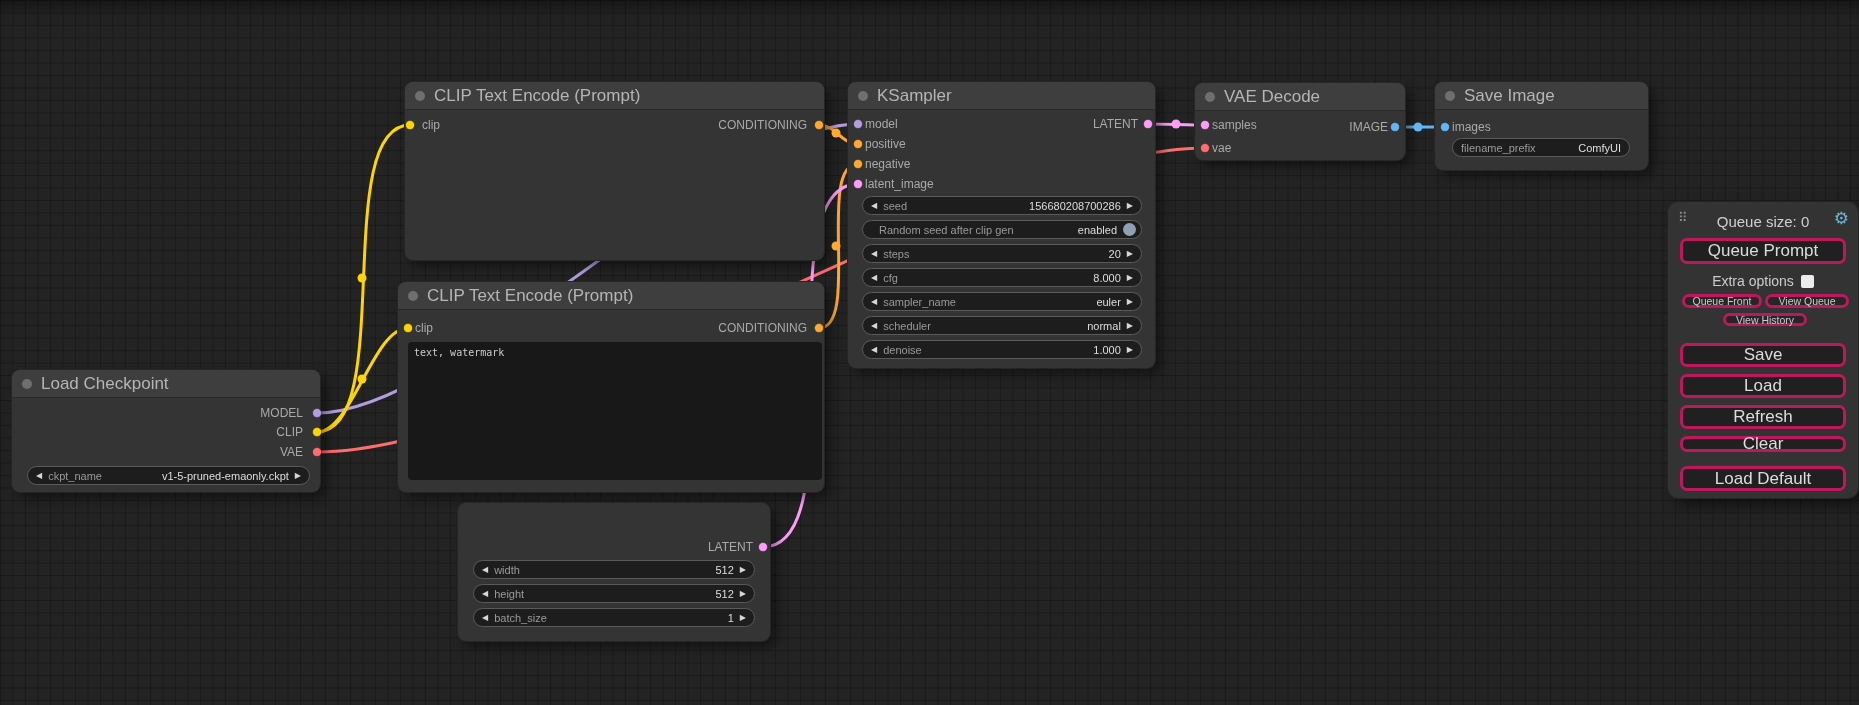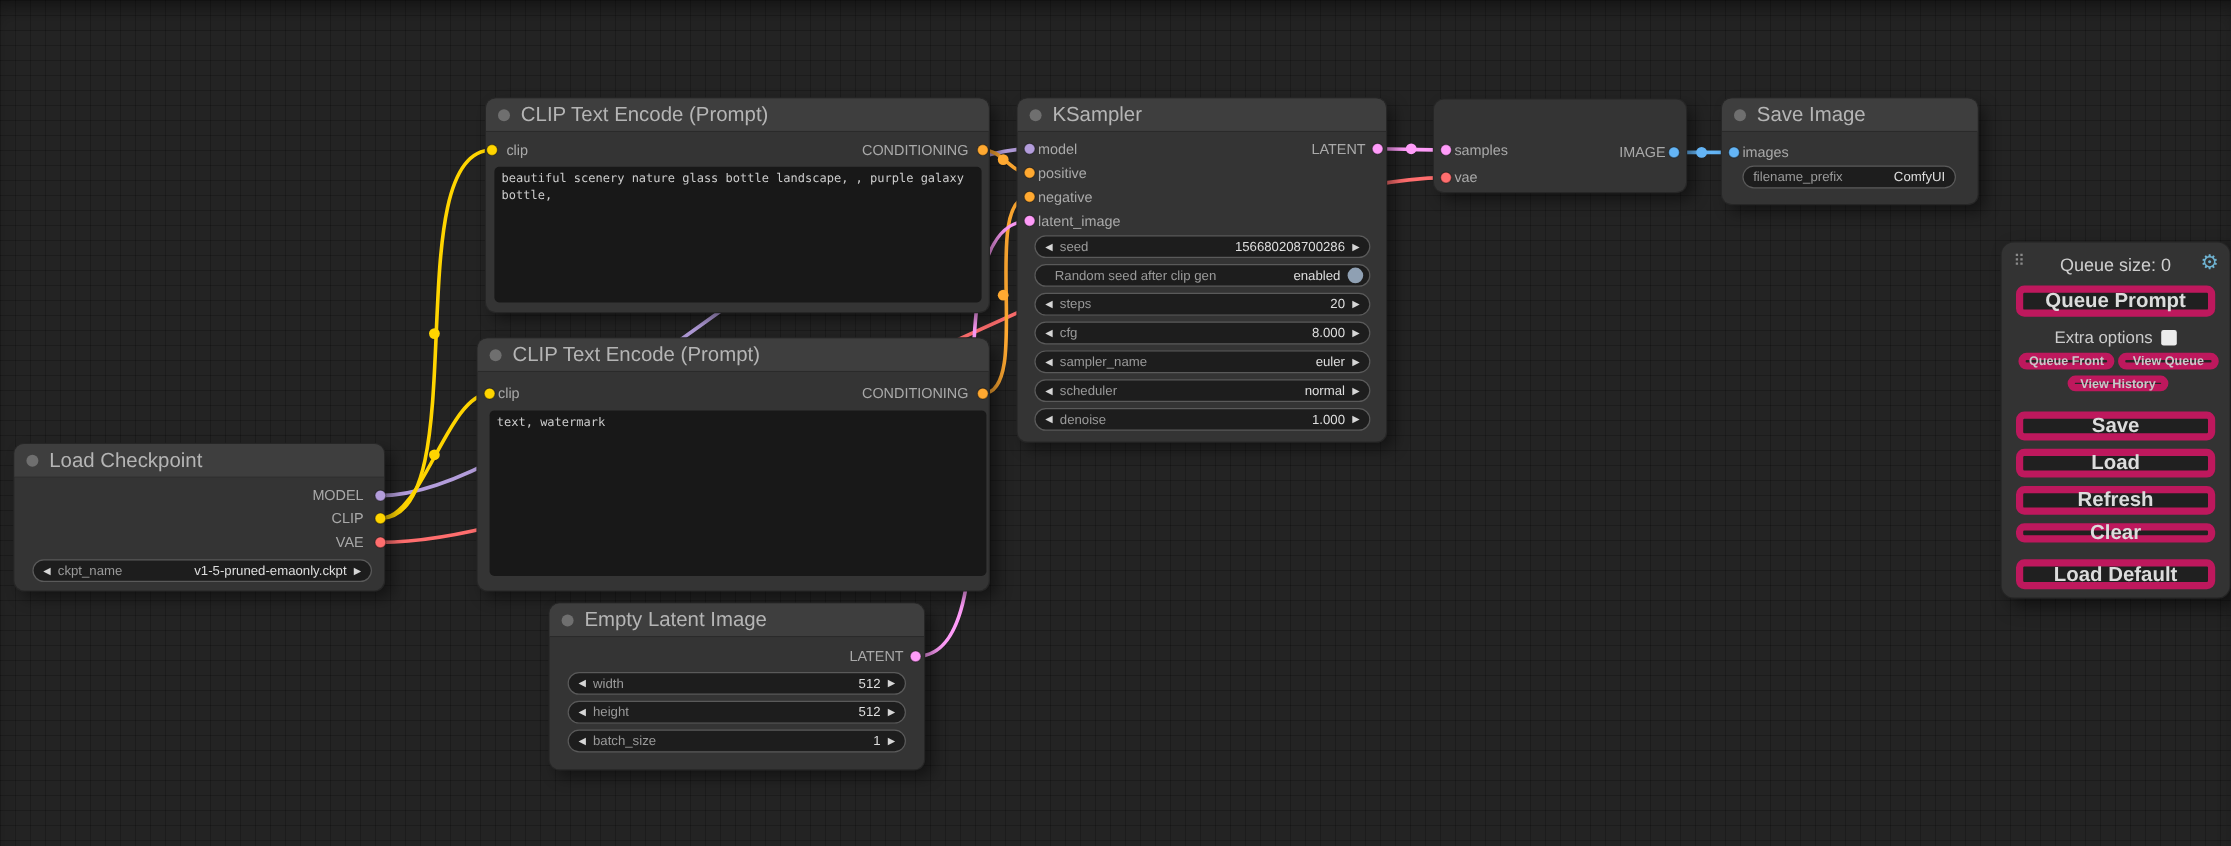--- a/index.html
+++ b/index.html
@@ -33,23 +33,23 @@
   .widget .toggle{width:13px;height:13px;border-radius:50%;background:#8fa0b3;flex:0 0 auto;margin-right:-3px;}
   .prompt{position:absolute;background:#181818;border-radius:4px;box-sizing:border-box;
           padding:4px 6px;color:#cccccc;font-family:"DejaVu Sans Mono","Liberation Mono",monospace;
           font-size:10px;line-height:1.4;white-space:pre-wrap;word-break:break-word;overflow:hidden;}
   
   #panel{position:absolute;left:1668px;top:202px;width:190px;height:296px;z-index:10;
          background:#333333;border-radius:10px;box-shadow:0 0 0 1px #242424, 7px 7px 14px rgba(0,0,0,0.5);}
   .phead{position:absolute;top:11px;left:0;right:0;text-align:center;color:#cfcfcf;font-size:15px;}
   .phandle{position:absolute;left:10px;top:8px;color:#8a8a8a;font-size:13px;letter-spacing:-1px;}
   .pgear{position:absolute;right:9px;top:6px;font-size:17px;color:var(--c-accent);}
-  .btn{position:absolute;left:12px;right:12px;background:#202020;border:6px solid #be185d;
+  .btn{position:absolute;left:12px;right:12px;background:#202020;border:3px solid #be185d;
        border-radius:7px;color:#dcdcdc;font-size:17px;display:flex;align-items:center;
-       justify-content:center;box-sizing:border-box;cursor:pointer;font-weight:bold;}
+       justify-content:center;box-sizing:border-box;cursor:pointer;}
   .btn.small{font-size:10.5px;border-radius:9px;background:#262626;color:#c9c9c9;}
   .extra{position:absolute;top:71px;left:0;right:0;display:flex;align-items:center;
          justify-content:center;gap:7px;color:#cccccc;font-size:14px;}
   .checkbox{width:13px;height:13px;background:#ececec;border-radius:2px;}
 </style>
 </head>
 <body>
 
 <div id="canvas">
 
@@ -83,21 +83,20 @@
     </div>
   </div>
 
   <div class="node" style="left:405px;top:82px;width:419px;height:178px;">
     <div class="ntitle">
       <span class="tdot"></span>
       <span class="ttext">CLIP Text Encode (Prompt)</span>
     </div>
     <div class="sin" style="top:35px;">clip</div>
     <div class="sout" style="top:35px;">CONDITIONING</div>
-    <div class="prompt" style="left:7px;top:57px;width:406px;height:113px;">beautiful scenery nature glass bottle landscape, , purple galaxy bottle,</div>
   </div>
 
   <div class="node" style="left:398px;top:282px;width:426px;height:210px;">
     <div class="ntitle">
       <span class="tdot"></span>
       <span class="ttext">CLIP Text Encode (Prompt)</span>
     </div>
     <div class="sin" style="top:38px;">clip</div>
     <div class="sout" style="top:38px;">CONDITIONING</div>
     <div class="prompt" style="left:10px;top:60px;width:414px;height:138px;">text, watermark</div>
@@ -151,42 +150,42 @@
     </div>
     <div class="widget" style="left:14px;top:258px;width:280px;">
       <span class="arr">◀</span>
       <span class="wlabel">denoise</span>
       <span class="wvalue">1.000</span>
       <span class="arr">▶</span>
     </div>
   </div>
 
   <div class="node" style="left:1195px;top:83px;width:210px;height:77px;">
+    <div class="ntitle">
+      <span class="tdot"></span>
+      <span class="ttext">VAE Decode</span>
+    </div>
     <div class="sin" style="top:34px;">samples</div>
     <div class="sin" style="top:57px;">vae</div>
     <div class="sout" style="top:36px;">IMAGE</div>
   </div>
 
   <div class="node" style="left:1435px;top:82px;width:213px;height:88px;">
     <div class="ntitle">
       <span class="tdot"></span>
       <span class="ttext">Save Image</span>
     </div>
     <div class="sin" style="top:37px;">images</div>
     <div class="widget" style="left:17px;top:56px;width:178px;">
       <span class="wlabel">filename_prefix</span>
       <span class="wvalue">ComfyUI</span>
     </div>
   </div>
 
   <div class="node" style="left:458px;top:503px;width:312px;height:138px;">
-    <div class="ntitle">
-      <span class="tdot"></span>
-      <span class="ttext">Empty Latent Image</span>
-    </div>
     <div class="sout" style="top:36px;">LATENT</div>
     <div class="widget" style="left:15px;top:57px;width:282px;">
       <span class="arr">◀</span>
       <span class="wlabel">width</span>
       <span class="wvalue">512</span>
       <span class="arr">▶</span>
     </div>
     <div class="widget" style="left:15px;top:81px;width:282px;">
       <span class="arr">◀</span>
       <span class="wlabel">height</span>

